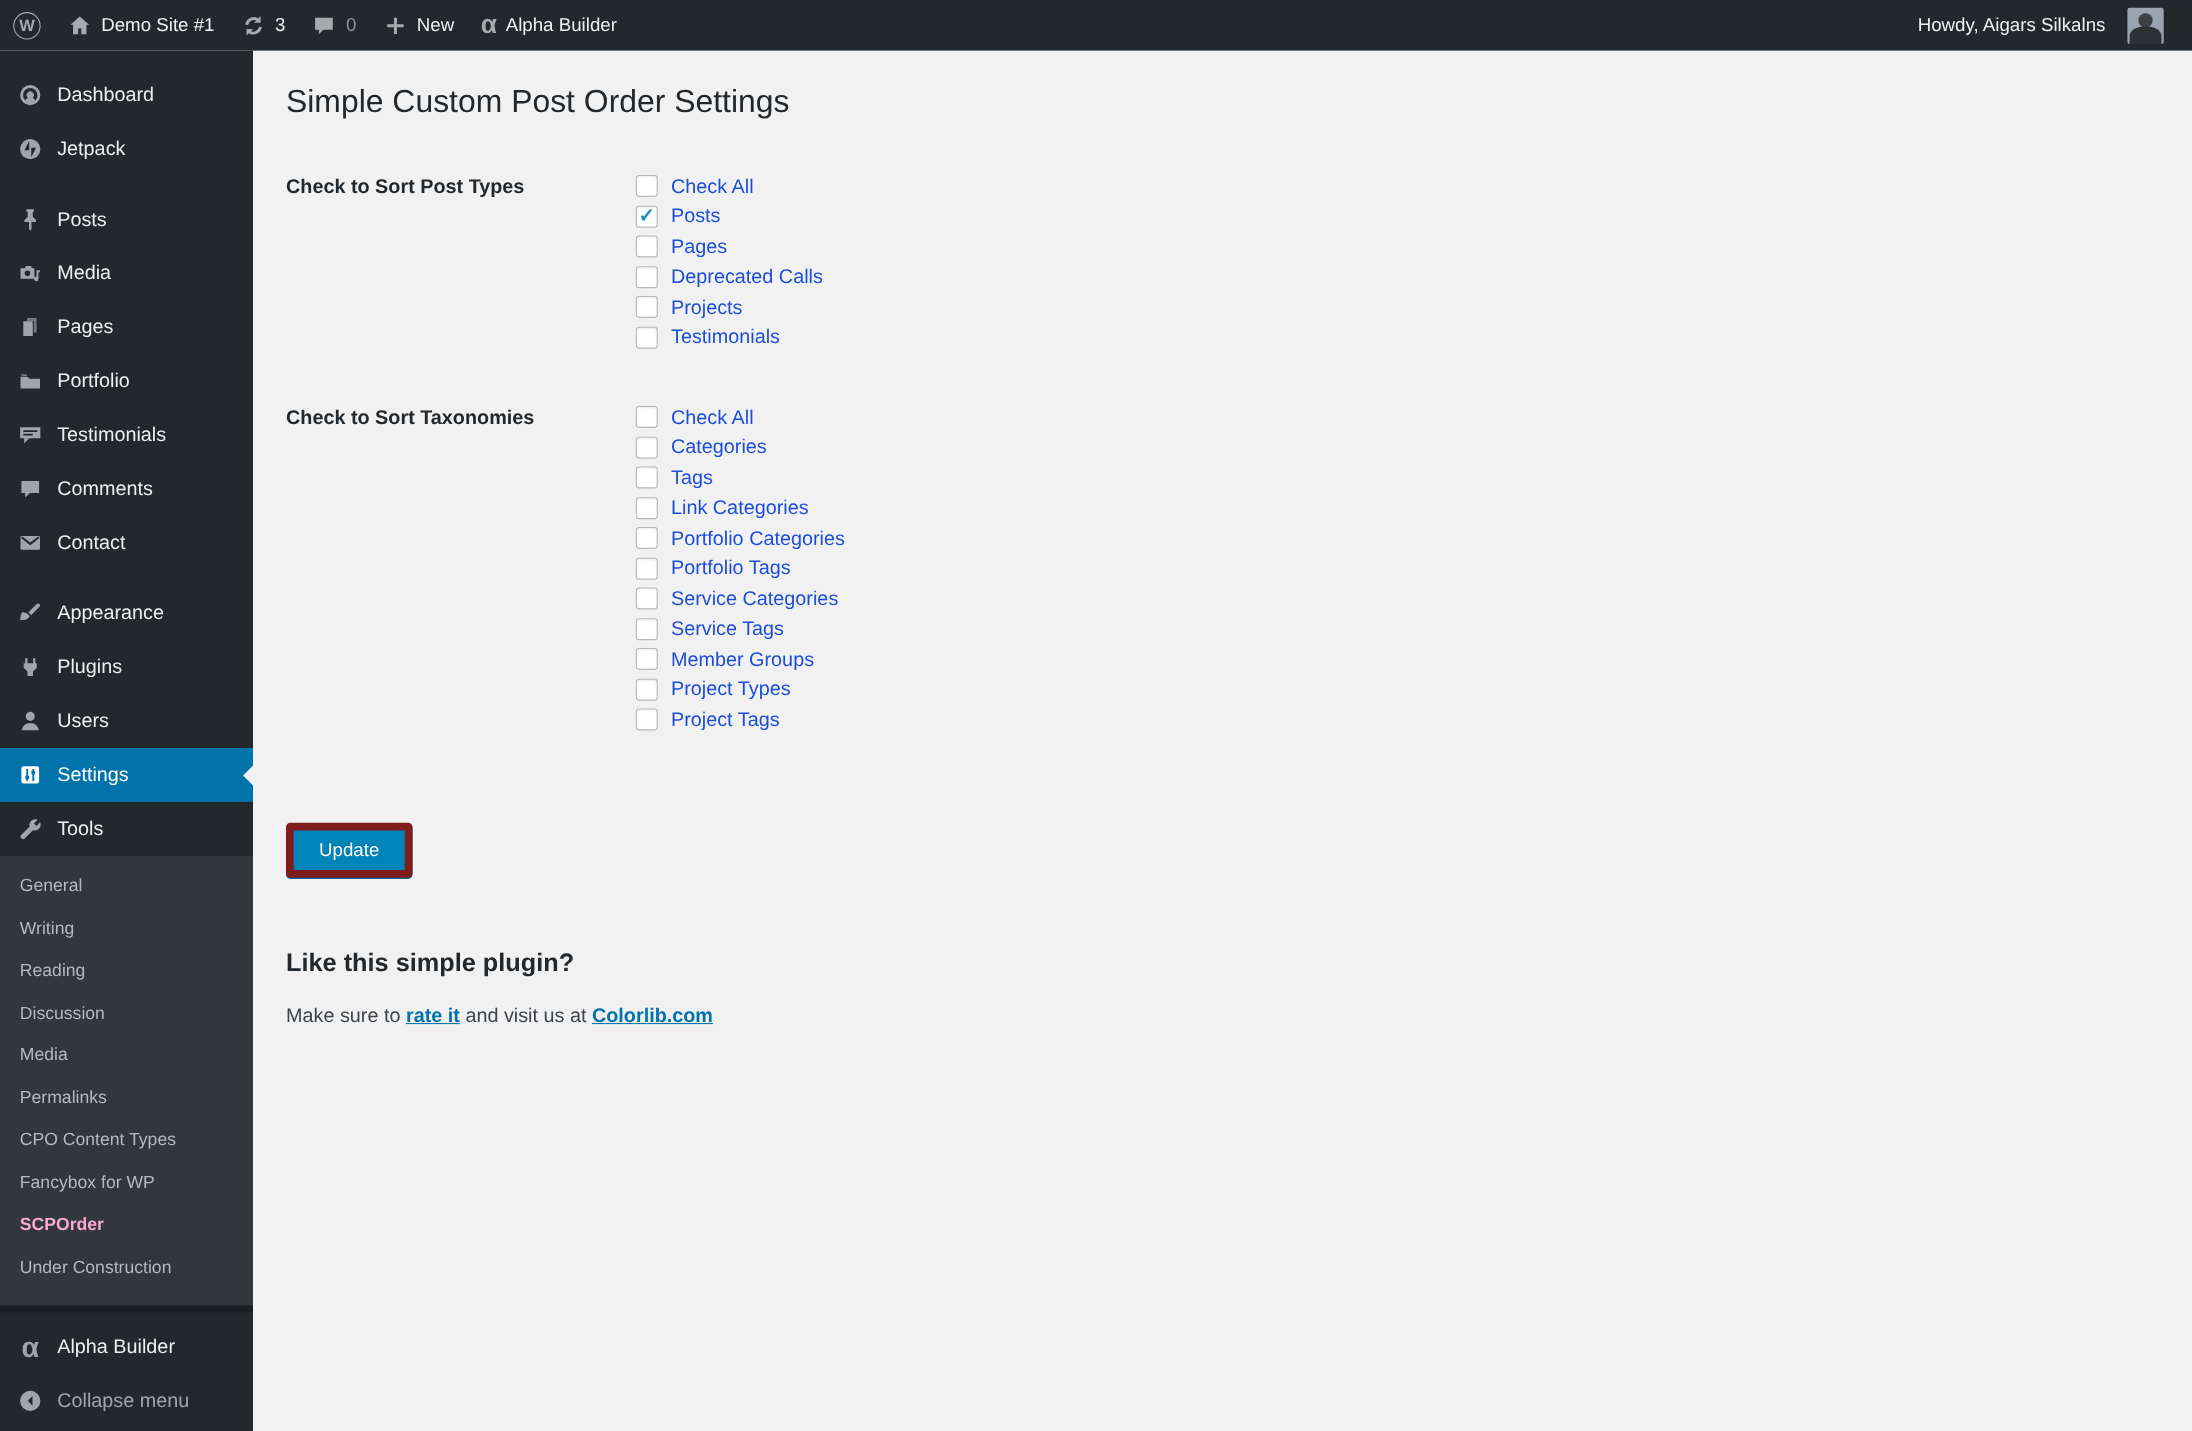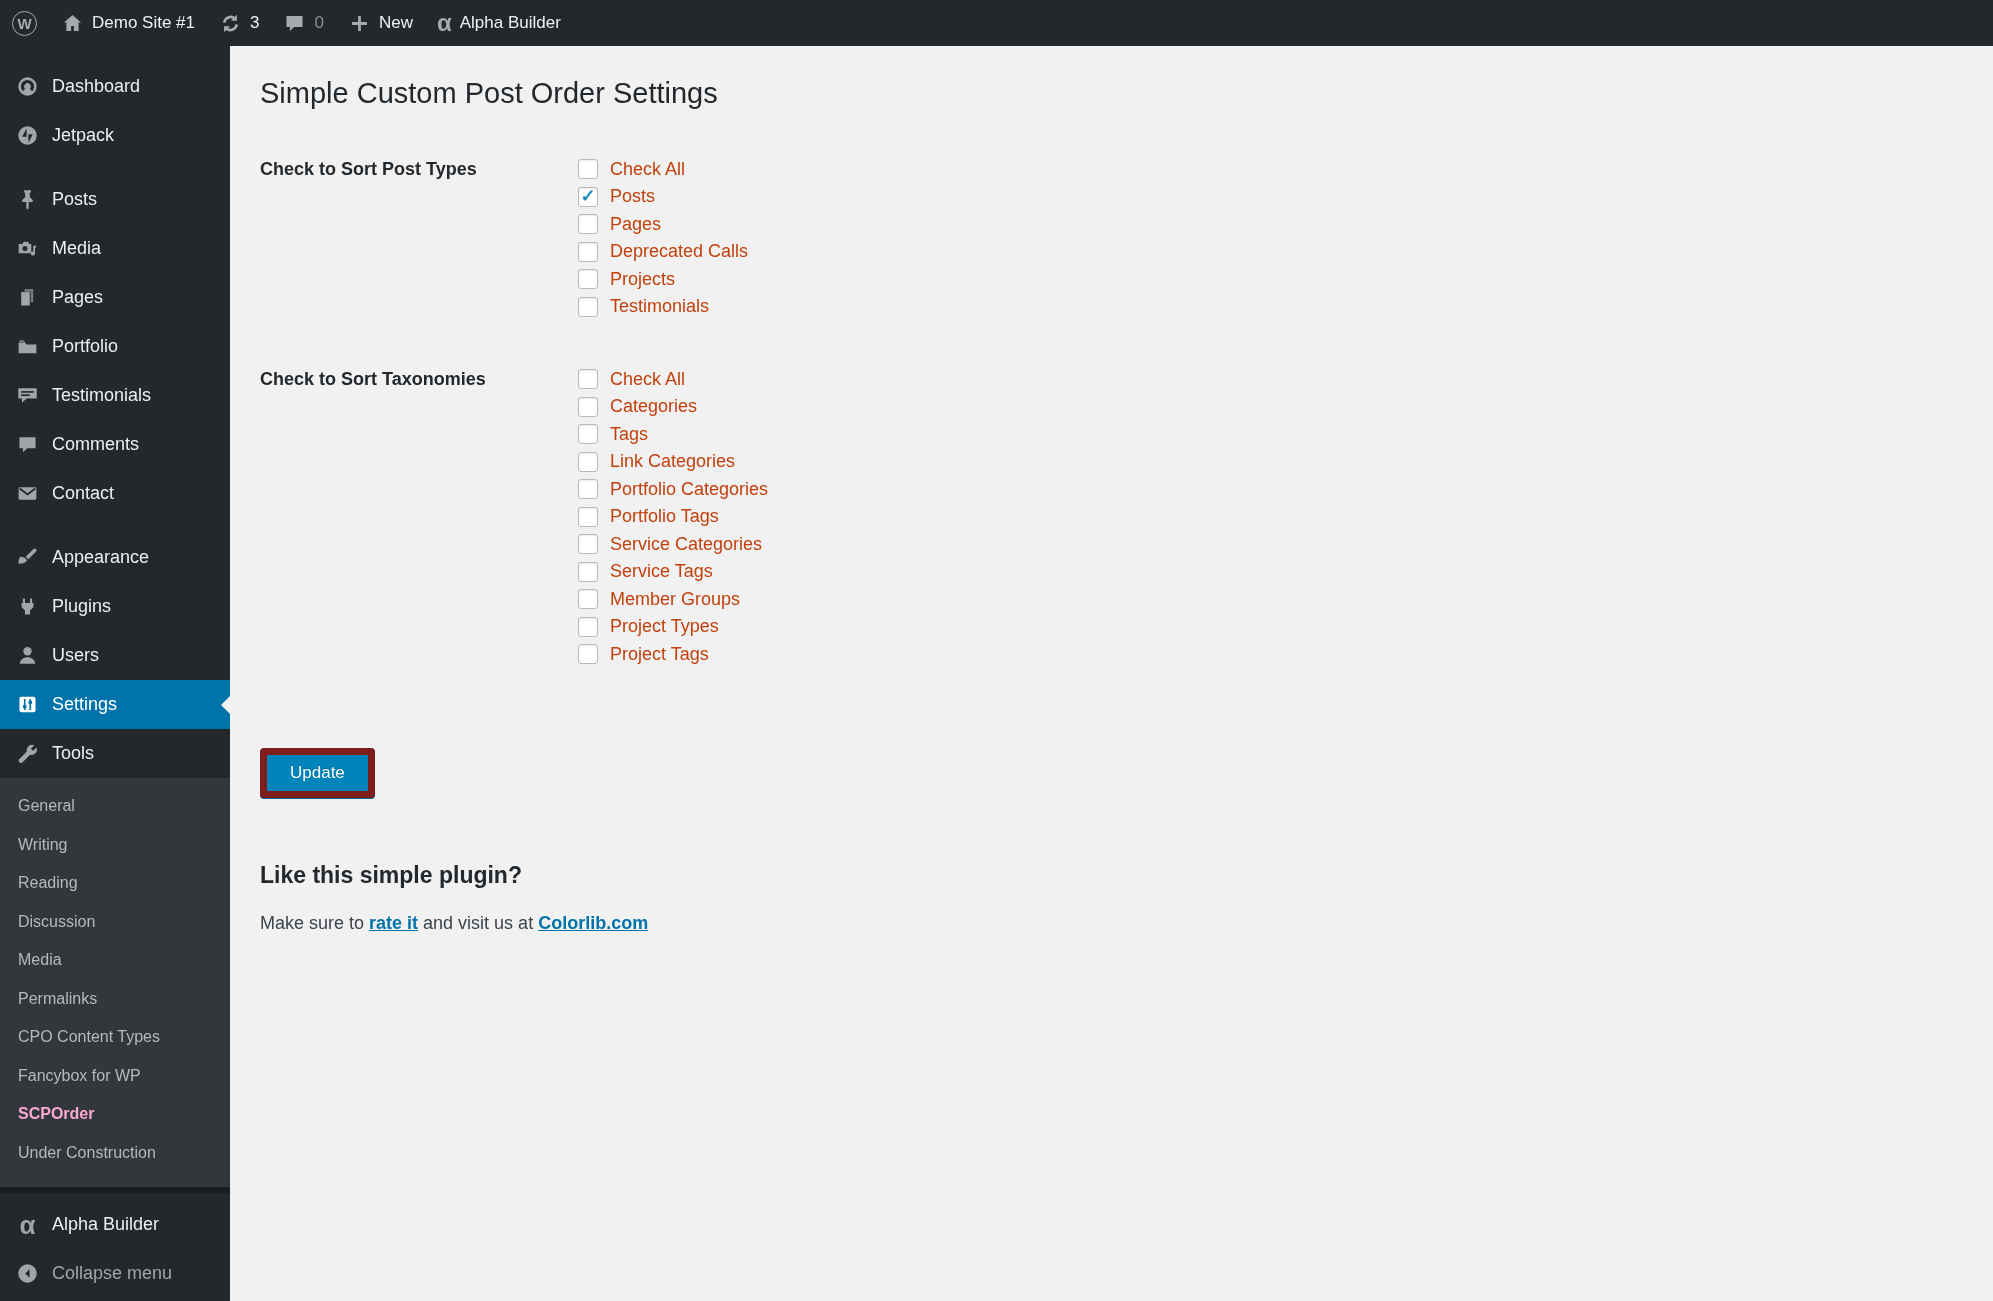--- a/index.html
+++ b/index.html
@@ -85,21 +85,21 @@
   .cb-row { display:flex; align-items:center; height:27.5px; cursor:pointer; }
   .cb {
     width:20px; height:20px; background:#fff; border:1px solid #b4b9be;
     border-radius:3px; margin-right:12px; flex:0 0 auto;
     box-shadow:inset 0 1px 2px rgba(0,0,0,.08);
     display:flex; align-items:center; justify-content:center;
   }
   .cb.checked::after {
     content:"\2713"; color:#1e8cbe; font-weight:bold; font-size:18px; margin-top:-2px;
   }
-  .cb-label { font-size:18px; color:#c2410c; }
+  .cb-label { font-size:18px; color:#1d4ed8; }
   .update-btn {
     margin-top:80px; display:inline-block;
     background:#0085ba; border:7px solid #7f1d1d; border-radius:4px;
     color:#fff; font-size:17px; font-family:"Liberation Sans", sans-serif;
     padding:8px 23px; cursor:pointer;
     box-shadow:0 1px 0 #006799; text-shadow:0 -1px 1px #006799;
   }
   .footer-heading { margin-top:64px; font-size:23px; font-weight:bold; color:#23282d; }
   .footer-text { margin-top:24px; font-size:18px; color:#3c434a; }
   .footer-text a { color:#0073aa; font-weight:bold; text-decoration:underline; cursor:pointer; }
@@ -147,20 +147,26 @@
             <path d="M8.8 3.5h2.4v5.3h5.3v2.4h-5.3v5.3H8.8v-5.3H3.5V8.8h5.3z"></path>
           </svg>
       </span>
       <span>New</span>
     </div>
     <div class="ab-item">
       <span class="alpha-glyph">α</span>
       <span>Alpha Builder</span>
     </div>
   </div>
+  <div class="ab-right">
+    <div class="ab-item">
+      <span class="howdy">Howdy, Aigars Silkalns</span>
+      <span class="avatar"></span>
+    </div>
+  </div>
 </div>
 
 <div class="sidebar">
   <div style="height:16px"></div>
 
   <div class="menu-item">
     <span class="mi-icon">
       <svg viewBox="0 0 20 20">
           <path d="M10 2a8 8 0 1 0 8 8 8 8 0 0 0-8-8zm0 2.3a5.7 5.7 0 0 1 5.7 5.7c0 1.57-.64 3-1.67 4.03l-2.02-2.02a2.85 2.85 0 1 0-4.02 0l-2.02 2.02A5.68 5.68 0 0 1 4.3 10 5.7 5.7 0 0 1 10 4.3z"></path>
         </svg>

